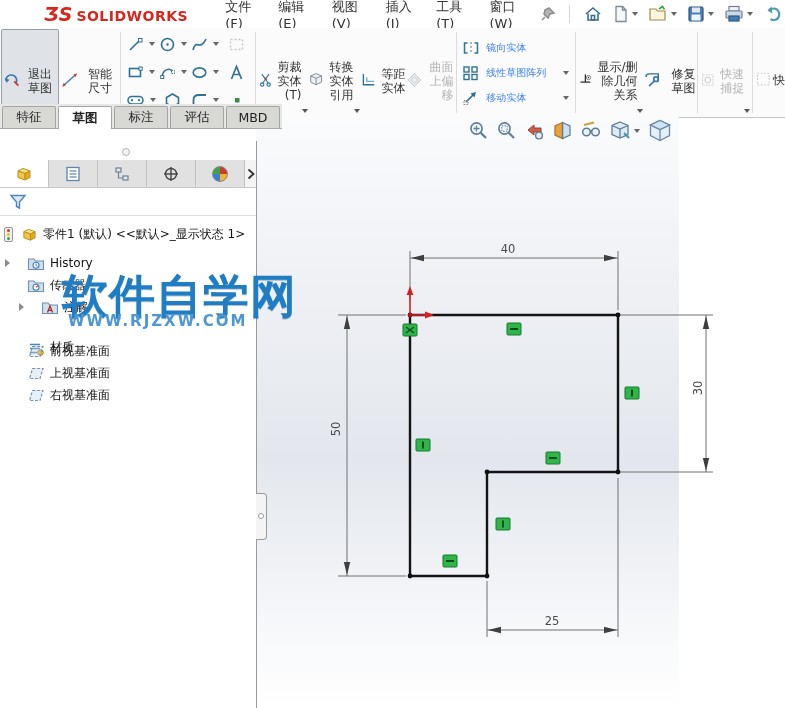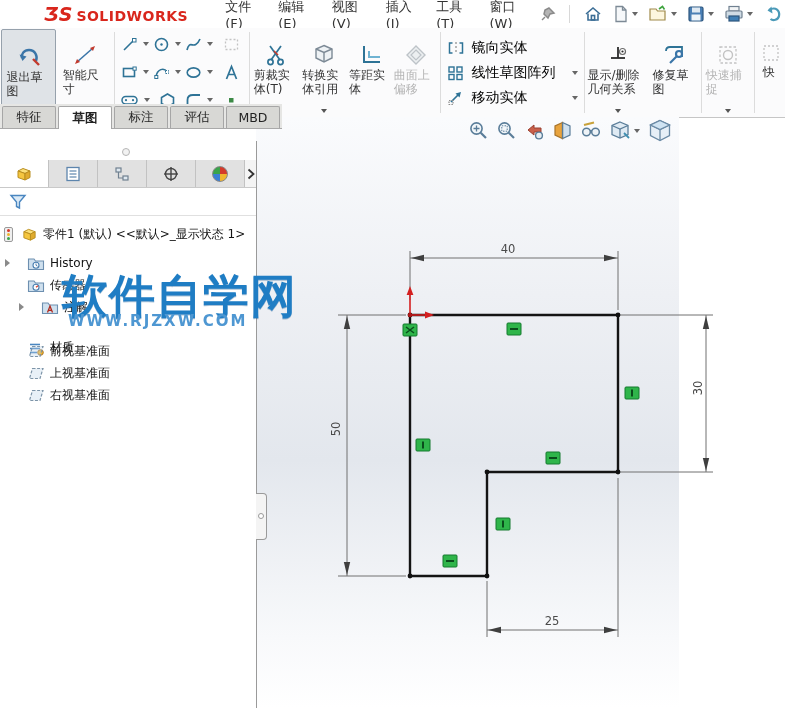--- a/index.html
+++ b/index.html
@@ -18,32 +18,32 @@
   .menu-item{font-size:13px;color:#333;padding:4px 11px;cursor:default;}
   .mb-sep{width:1px;height:18px;background:#d8d8d8;margin:0 8px;}
   .qa-btn{display:flex;align-items:center;padding:2px 3px;margin:0 2px;}
   .caret{width:0;height:0;border-left:3.5px solid transparent;border-right:3.5px solid transparent;
          border-top:4px solid #666;margin-left:3px;}
 
   
   #cmdbar{position:absolute;left:0;top:28px;width:785px;height:89px;background:#fbfbfc;
           border-bottom:1px solid #c6c6c6;display:flex;align-items:stretch;overflow:hidden;}
   .cmd-sep{width:1px;background:#dcdcdc;margin:4px 2px;}
-  .cmd-btn{display:flex;flex-direction:column;align-items:center;padding-top:15px;
-           font-size:12px;line-height:14px;color:#333;text-align:left;position:relative;}
+  .cmd-btn{display:flex;align-items:center;padding-top:15px;
+           font-size:12px;line-height:14px;color:#333;text-align:right;position:relative;}
   .cmd-btn .lbl{width:44px;margin-top:1px;}
   .cmd-btn .lblw{width:62px;margin-top:1px;}
   .cmd-btn .caret{margin:auto auto 4px auto;border-top-color:#555;}
   .pressed{background:#dfe3e7;border:1px solid #96a1ac;border-radius:2px;margin:1px;}
   .disabled{color:#b5b5b5;}
   .egrid{display:grid;grid-template-columns:repeat(4,32px);grid-template-rows:repeat(3,28px);
          align-items:center;justify-items:center;padding:2px 0 0 2px;}
   .ecell{display:flex;align-items:center;gap:2px;}
   .mcol{display:flex;flex-direction:column;justify-content:center;gap:3px;width:142px;padding-left:4px;}
-  .mrow{display:flex;align-items:center;gap:6px;font-size:14px;color:#000000;height:22px;}
+  .mrow{display:flex;align-items:center;gap:6px;font-size:10px;color:#3b82f6;height:22px;}
   .mrow .caret{margin-left:auto;margin-right:4px;}
 
   
   #tabs{position:absolute;left:0;top:104px;width:282px;height:24px;display:flex;z-index:4;
         background:#e6e6e4;border-bottom:1px solid #a9a9a9;}
   .tab{flex:0 0 auto;width:52px;display:flex;align-items:center;justify-content:center;
        font-size:12.5px;color:#222;background:#d8d8d5;border:1px solid #a6a6a6;border-bottom:none;
        margin-left:2px;margin-top:2px;border-radius:2px 2px 0 0;}
   .tab.active{background:#ffffff;font-weight:bold;height:22px;}
 

